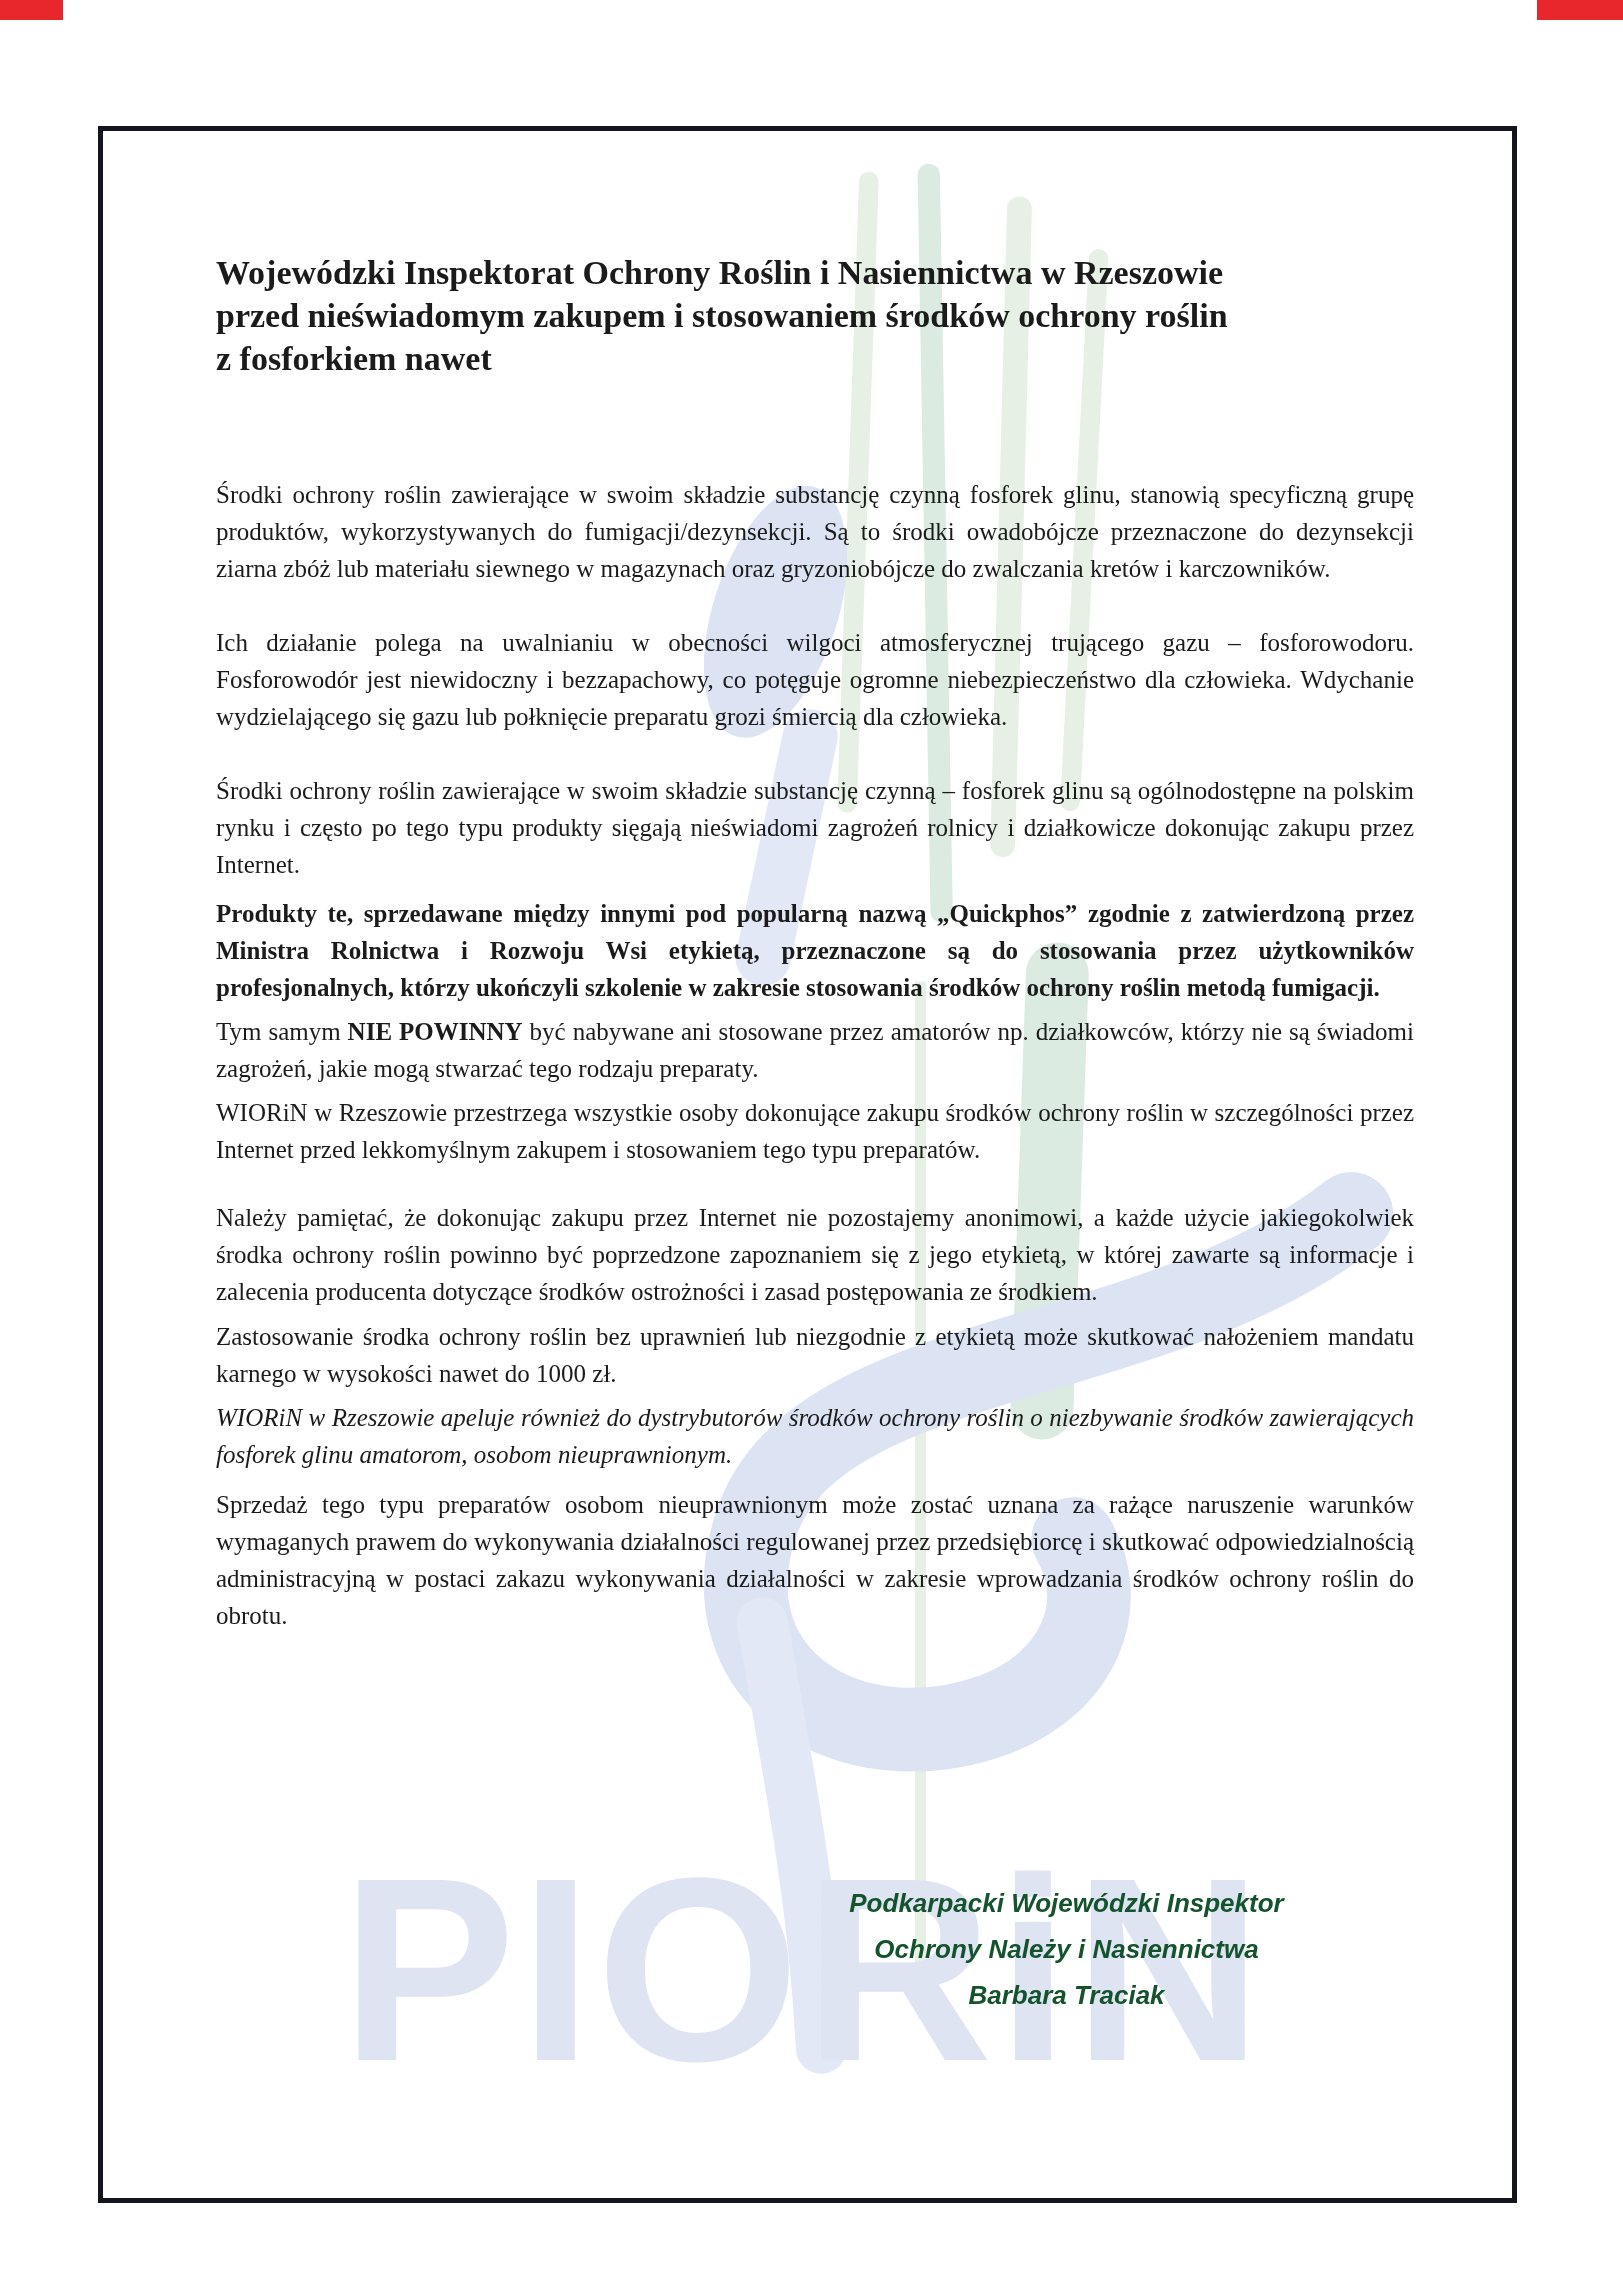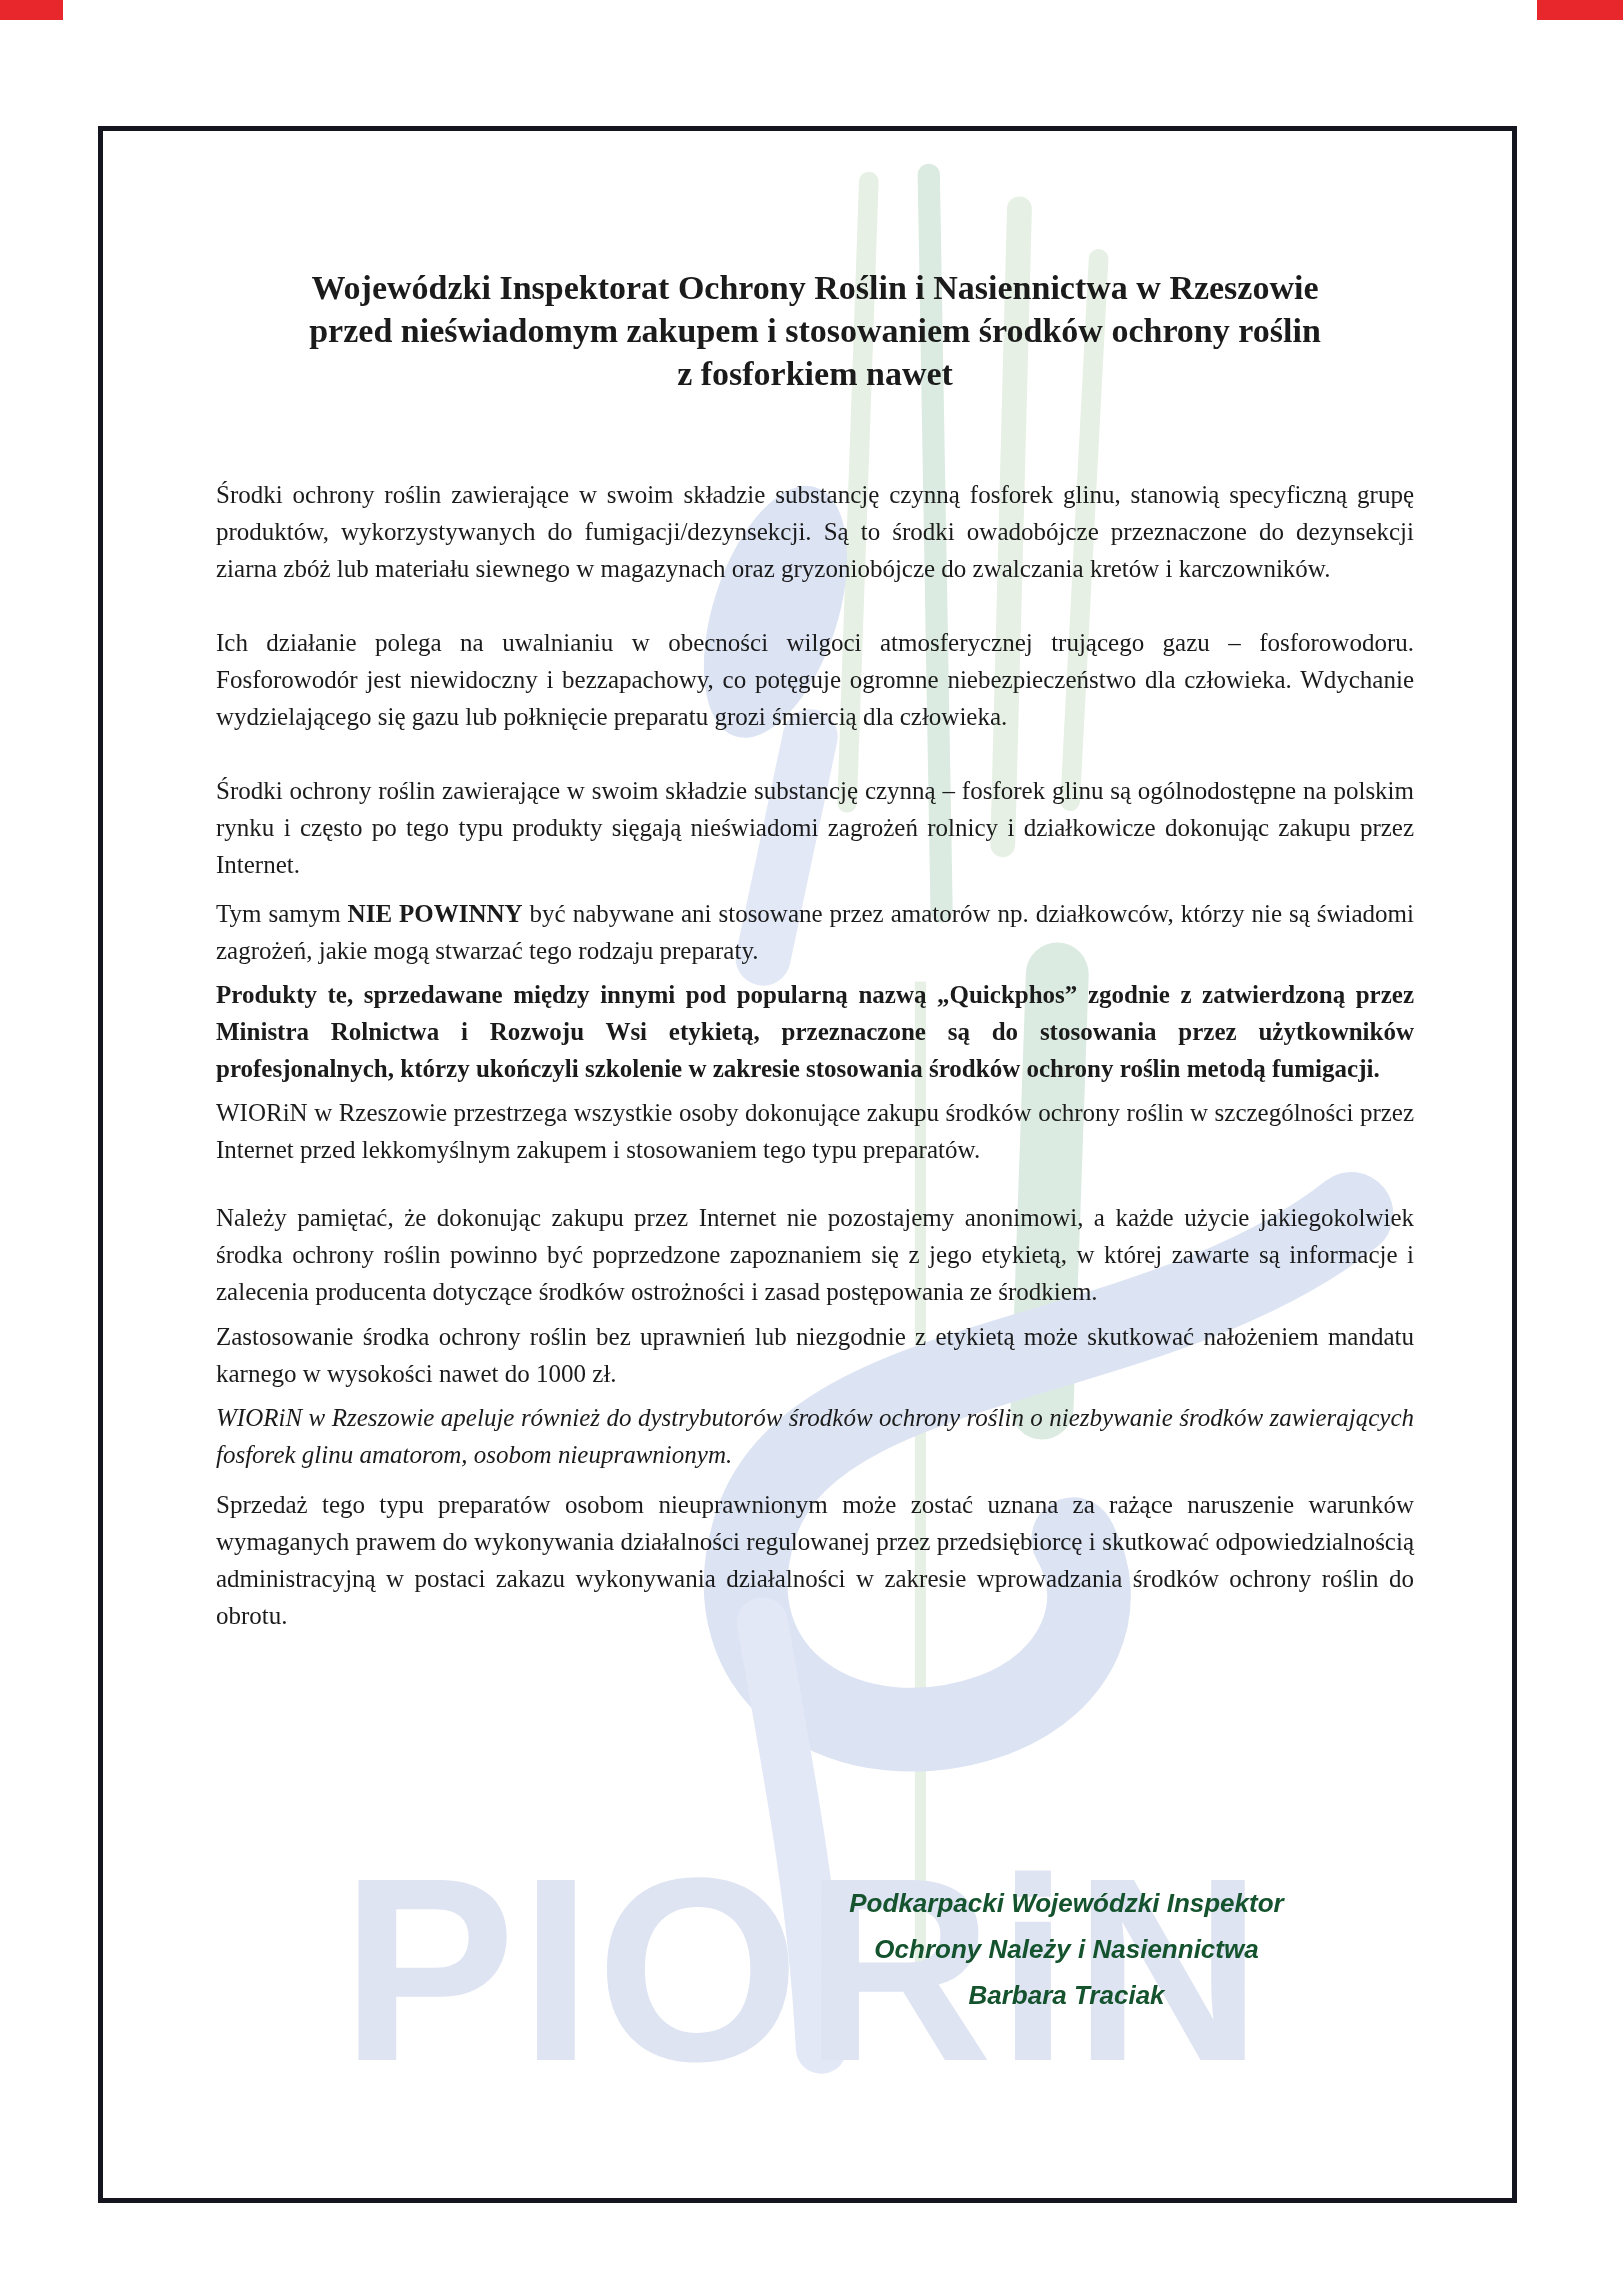--- a/index.html
+++ b/index.html
@@ -5,22 +5,22 @@
   html,body{margin:0;padding:0;background:#ffffff;}
   .page{position:relative;width:1623px;height:2295px;background:#ffffff;overflow:hidden;
         font-family:"Liberation Serif",serif;color:#1b1b1b;}
   .scan-mark{position:absolute;top:0;height:20px;background:#e8272c;}
   .scan-mark.left{left:0;width:63px;}
   .scan-mark.right{right:0;width:86px;}
   .frame{position:absolute;left:98px;top:126px;width:1409px;height:2067px;
          border:5.9px solid #15151f;background:transparent;}
   .watermark{position:absolute;left:0;top:0;z-index:0;pointer-events:none;}
   .content{position:absolute;z-index:1;}
-  .title{left:216px;top:251px;width:1198px;text-align:center;
-         font-weight:bold;font-size:34px;line-height:43px;margin-top:15px;}
+  .title{left:216px;top:251px;width:1198px;
+         font-weight:bold;font-size:34px;line-height:43px;}
   .body-text{left:216px;top:476px;width:1198px;font-size:25px;line-height:37px;
              text-align:justify;}
   .body-text p{margin:0;}
   .body-text p.g57{margin-bottom:37px;}
   .body-text p.g18{margin-bottom:11.8px;}
   .body-text p.g11{margin-bottom:7.2px;}
   .body-text p.g48{margin-bottom:31px;}
   .body-text p.g16{margin-bottom:8px;}
   .body-text p.g19{margin-bottom:12.4px;font-style:italic;}
   .bold{font-weight:bold;}
@@ -62,22 +62,22 @@
   <div class="content title">
     <div>Wojewódzki Inspektorat Ochrony Roślin i Nasiennictwa w Rzeszowie</div>
     <div>przed nieświadomym zakupem i stosowaniem środków ochrony roślin</div>
     <div>z fosforkiem nawet</div>
   </div>
 
   <div class="content body-text">
     <p class="g57">Środki ochrony roślin zawierające w swoim składzie substancję czynną fosforek glinu, stanowią specyficzną grupę produktów, wykorzystywanych do fumigacji/dezynsekcji. Są to środki owadobójcze przeznaczone do dezynsekcji ziarna zbóż lub materiału siewnego w magazynach oraz gryzoniobójcze do zwalczania kretów i karczowników.</p>
     <p class="g57">Ich działanie polega na uwalnianiu w obecności wilgoci atmosferycznej trującego gazu – fosforowodoru. Fosforowodór jest niewidoczny i bezzapachowy, co potęguje ogromne niebezpieczeństwo dla człowieka. Wdychanie wydzielającego się gazu lub połknięcie preparatu grozi śmiercią dla człowieka.</p>
     <p class="g18">Środki ochrony roślin zawierające w swoim składzie substancję czynną – fosforek glinu są ogólnodostępne na polskim rynku i często po tego typu produkty sięgają nieświadomi zagrożeń rolnicy i działkowicze dokonując zakupu przez Internet.</p>
+    <p class="g11 bold">Produkty te, sprzedawane między innymi pod popularną nazwą „Quickphos” zgodnie z zatwierdzoną przez Ministra Rolnictwa i Rozwoju Wsi etykietą, przeznaczone są do stosowania przez użytkowników profesjonalnych, którzy ukończyli szkolenie w zakresie stosowania środków ochrony roślin metodą fumigacji.</p>
     <p class="g11"><span>Tym samym </span><span class="bold">NIE POWINNY</span><span> być nabywane ani stosowane przez amatorów np. działkowców, którzy nie są świadomi zagrożeń, jakie mogą stwarzać tego rodzaju preparaty.</span></p>
-    <p class="g11 bold">Produkty te, sprzedawane między innymi pod popularną nazwą „Quickphos” zgodnie z zatwierdzoną przez Ministra Rolnictwa i Rozwoju Wsi etykietą, przeznaczone są do stosowania przez użytkowników profesjonalnych, którzy ukończyli szkolenie w zakresie stosowania środków ochrony roślin metodą fumigacji.</p>
     <p class="g48">WIORiN w Rzeszowie przestrzega wszystkie osoby dokonujące zakupu środków ochrony roślin w szczególności przez Internet przed lekkomyślnym zakupem i stosowaniem tego typu preparatów.</p>
     <p class="g16">Należy pamiętać, że dokonując zakupu przez Internet nie pozostajemy anonimowi, a każde użycie jakiegokolwiek środka ochrony roślin powinno być poprzedzone zapoznaniem się z jego etykietą, w której zawarte są informacje i zalecenia producenta dotyczące środków ostrożności i zasad postępowania ze środkiem.</p>
     <p class="g11">Zastosowanie środka ochrony roślin bez uprawnień lub niezgodnie z etykietą może skutkować nałożeniem mandatu karnego w wysokości nawet do 1000 zł.</p>
     <p class="g19">WIORiN w Rzeszowie apeluje również do dystrybutorów środków ochrony roślin o niezbywanie środków zawierających fosforek glinu amatorom, osobom nieuprawnionym.</p>
     <p>Sprzedaż tego typu preparatów osobom nieuprawnionym może zostać uznana za rażące naruszenie warunków wymaganych prawem do wykonywania działalności regulowanej przez przedsiębiorcę i skutkować odpowiedzialnością administracyjną w postaci zakazu wykonywania działalności w zakresie wprowadzania środków ochrony roślin do obrotu.</p>
   </div>
 
   <div class="content signature">
     <div>Podkarpacki Wojewódzki Inspektor</div>
     <div>Ochrony Należy i Nasiennictwa</div>

